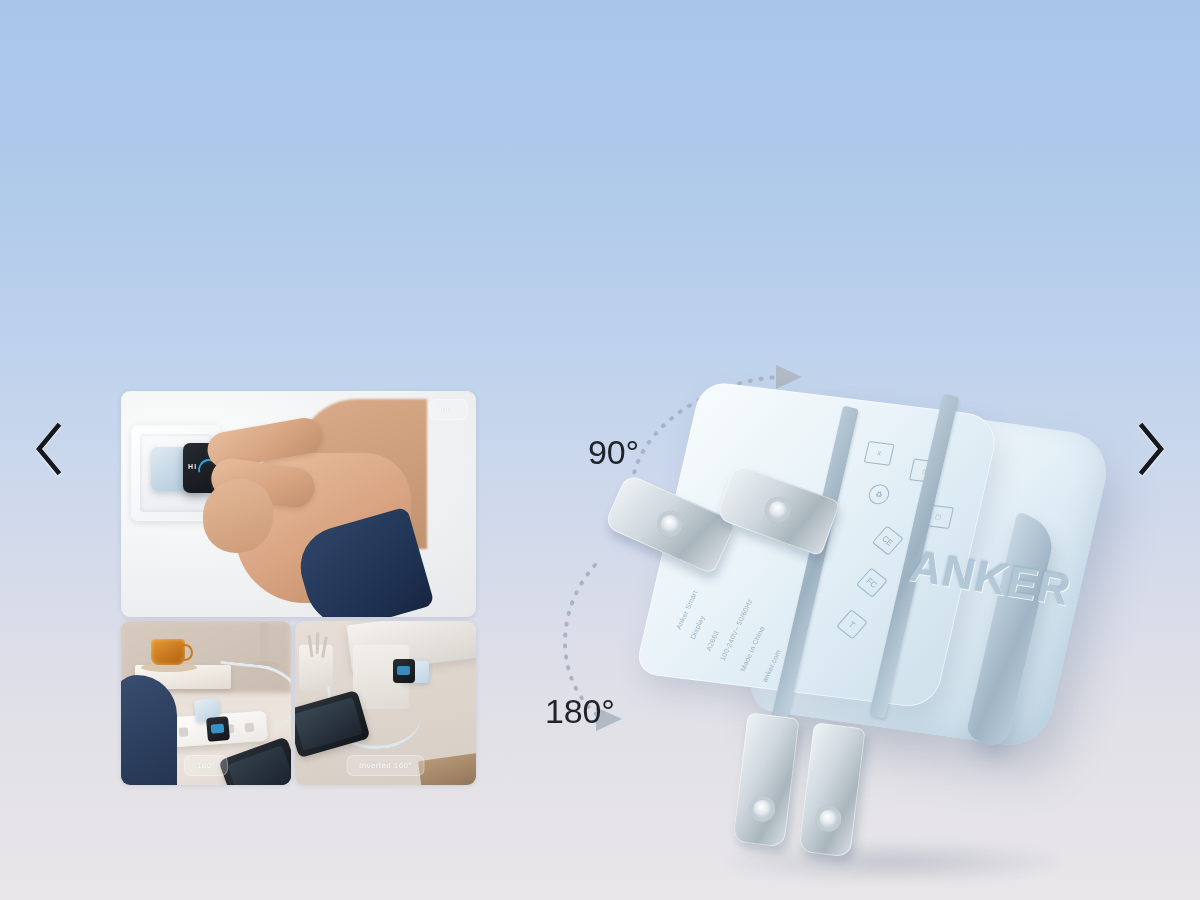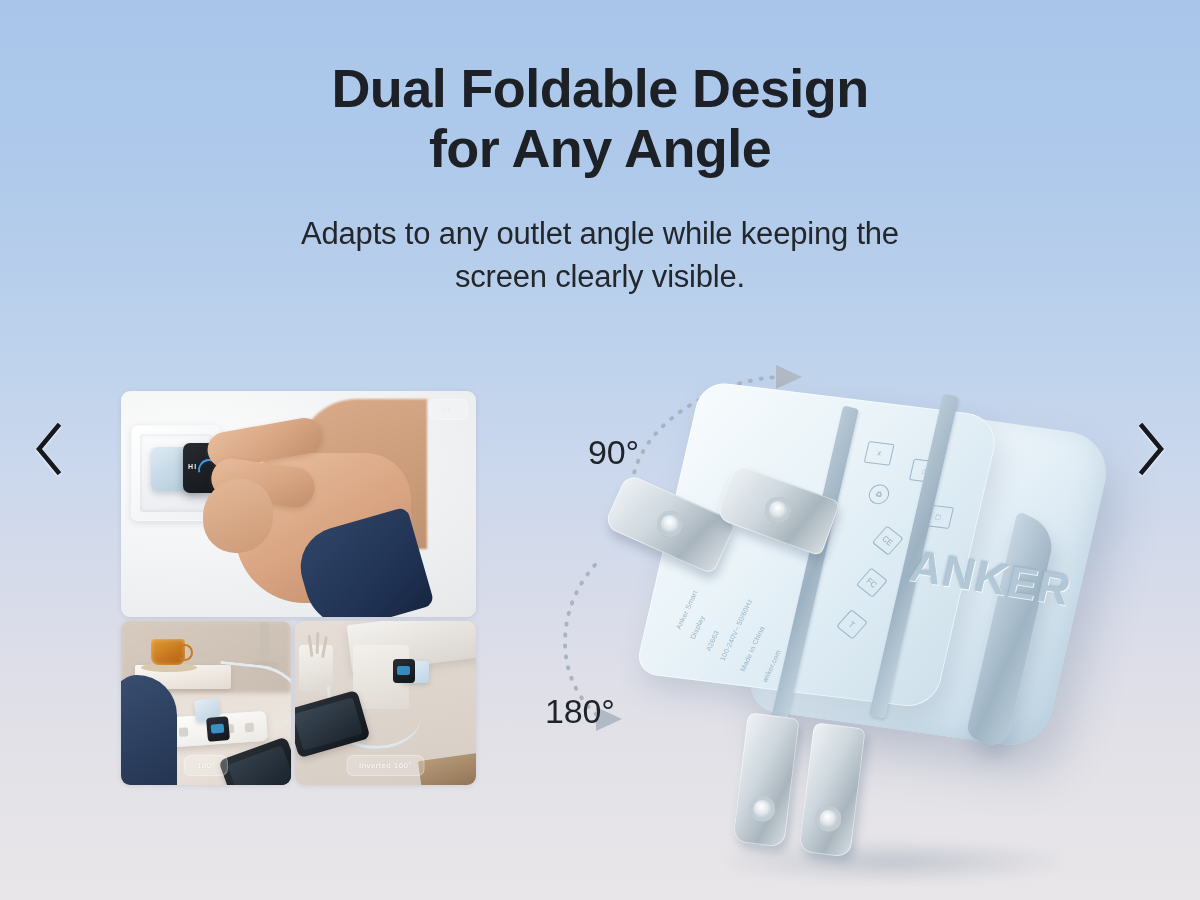--- a/index.html
+++ b/index.html
@@ -338,30 +338,20 @@
     position:absolute; left:118px; top:456px; width:330px; height:42px;
     background: radial-gradient(ellipse at 50% 50%, rgba(130,145,165,.34) 0%, rgba(150,160,175,.10) 58%, rgba(0,0,0,0) 78%);
     filter: blur(3px);
   }
 </style>
 </head>
 <body>
 
 <div id="stage">
 
-  <div class="head-wrap">
-    <h1 class="title">
-      <span>Dual Foldable Design</span><br>
-      <span>for Any Angle</span>
-    </h1>
-    <p class="subtitle">
-      <span>Adapts to any outlet angle while keeping the</span><br>
-      <span>screen clearly visible.</span>
-    </p>
-  </div>
 
   <div class="nav-arrow left" aria-label="Previous slide">
     <span>
       <svg width="34" height="54" viewBox="0 0 34 54">
         <polyline points="26,4 7,27 26,50" fill="none" stroke="#15181c" stroke-width="4.6" stroke-linecap="square" stroke-linejoin="miter"></polyline>
       </svg>
     </span>
   </div>
 
   <div class="nav-arrow right" aria-label="Next slide">

